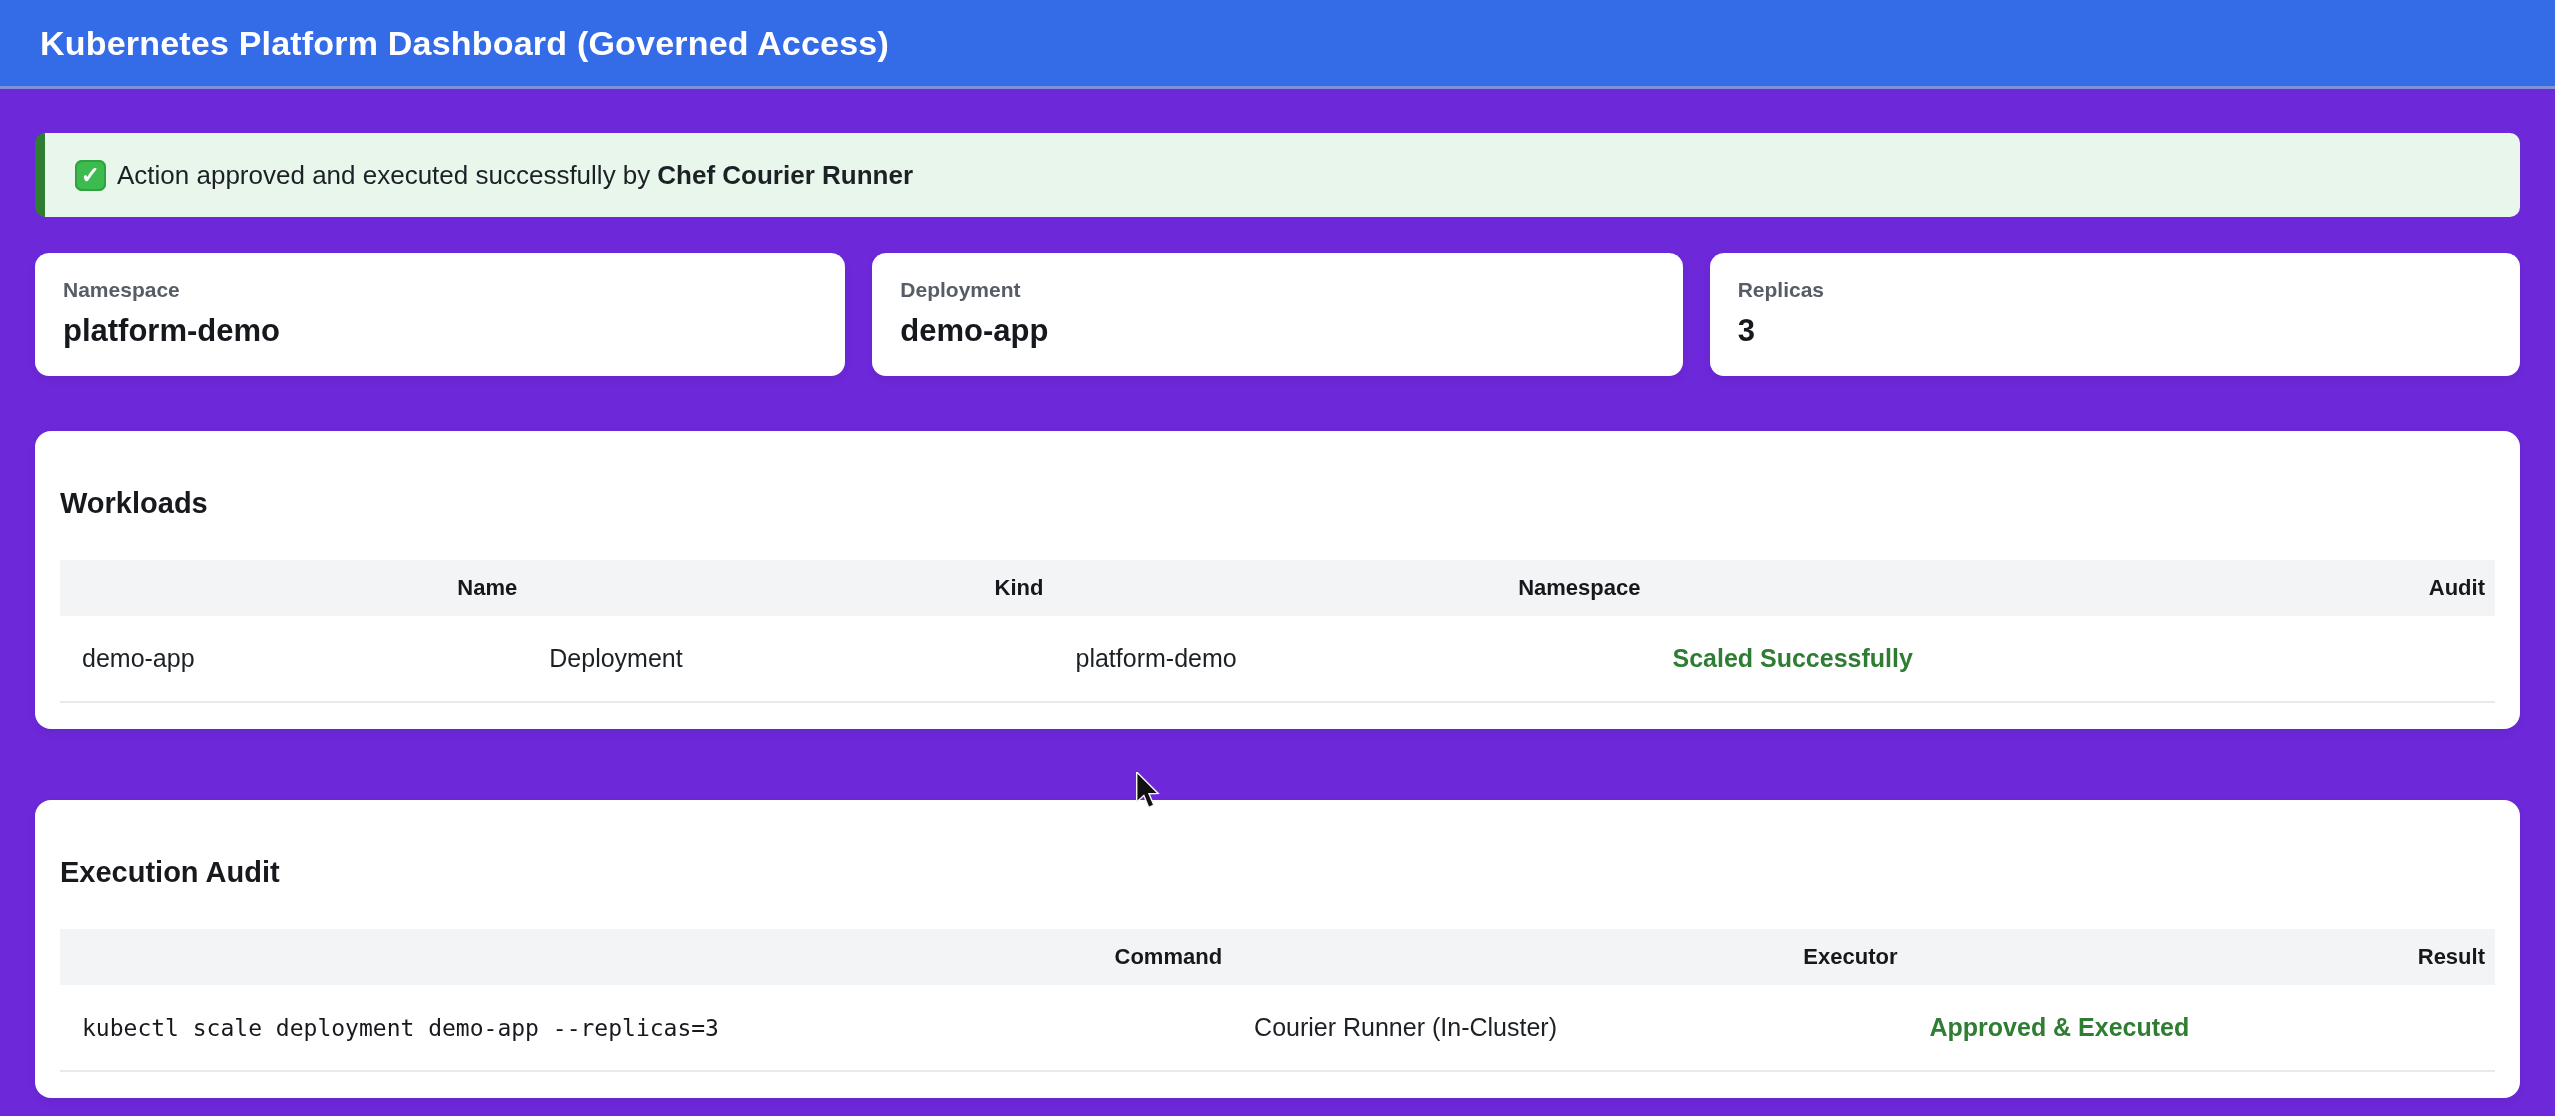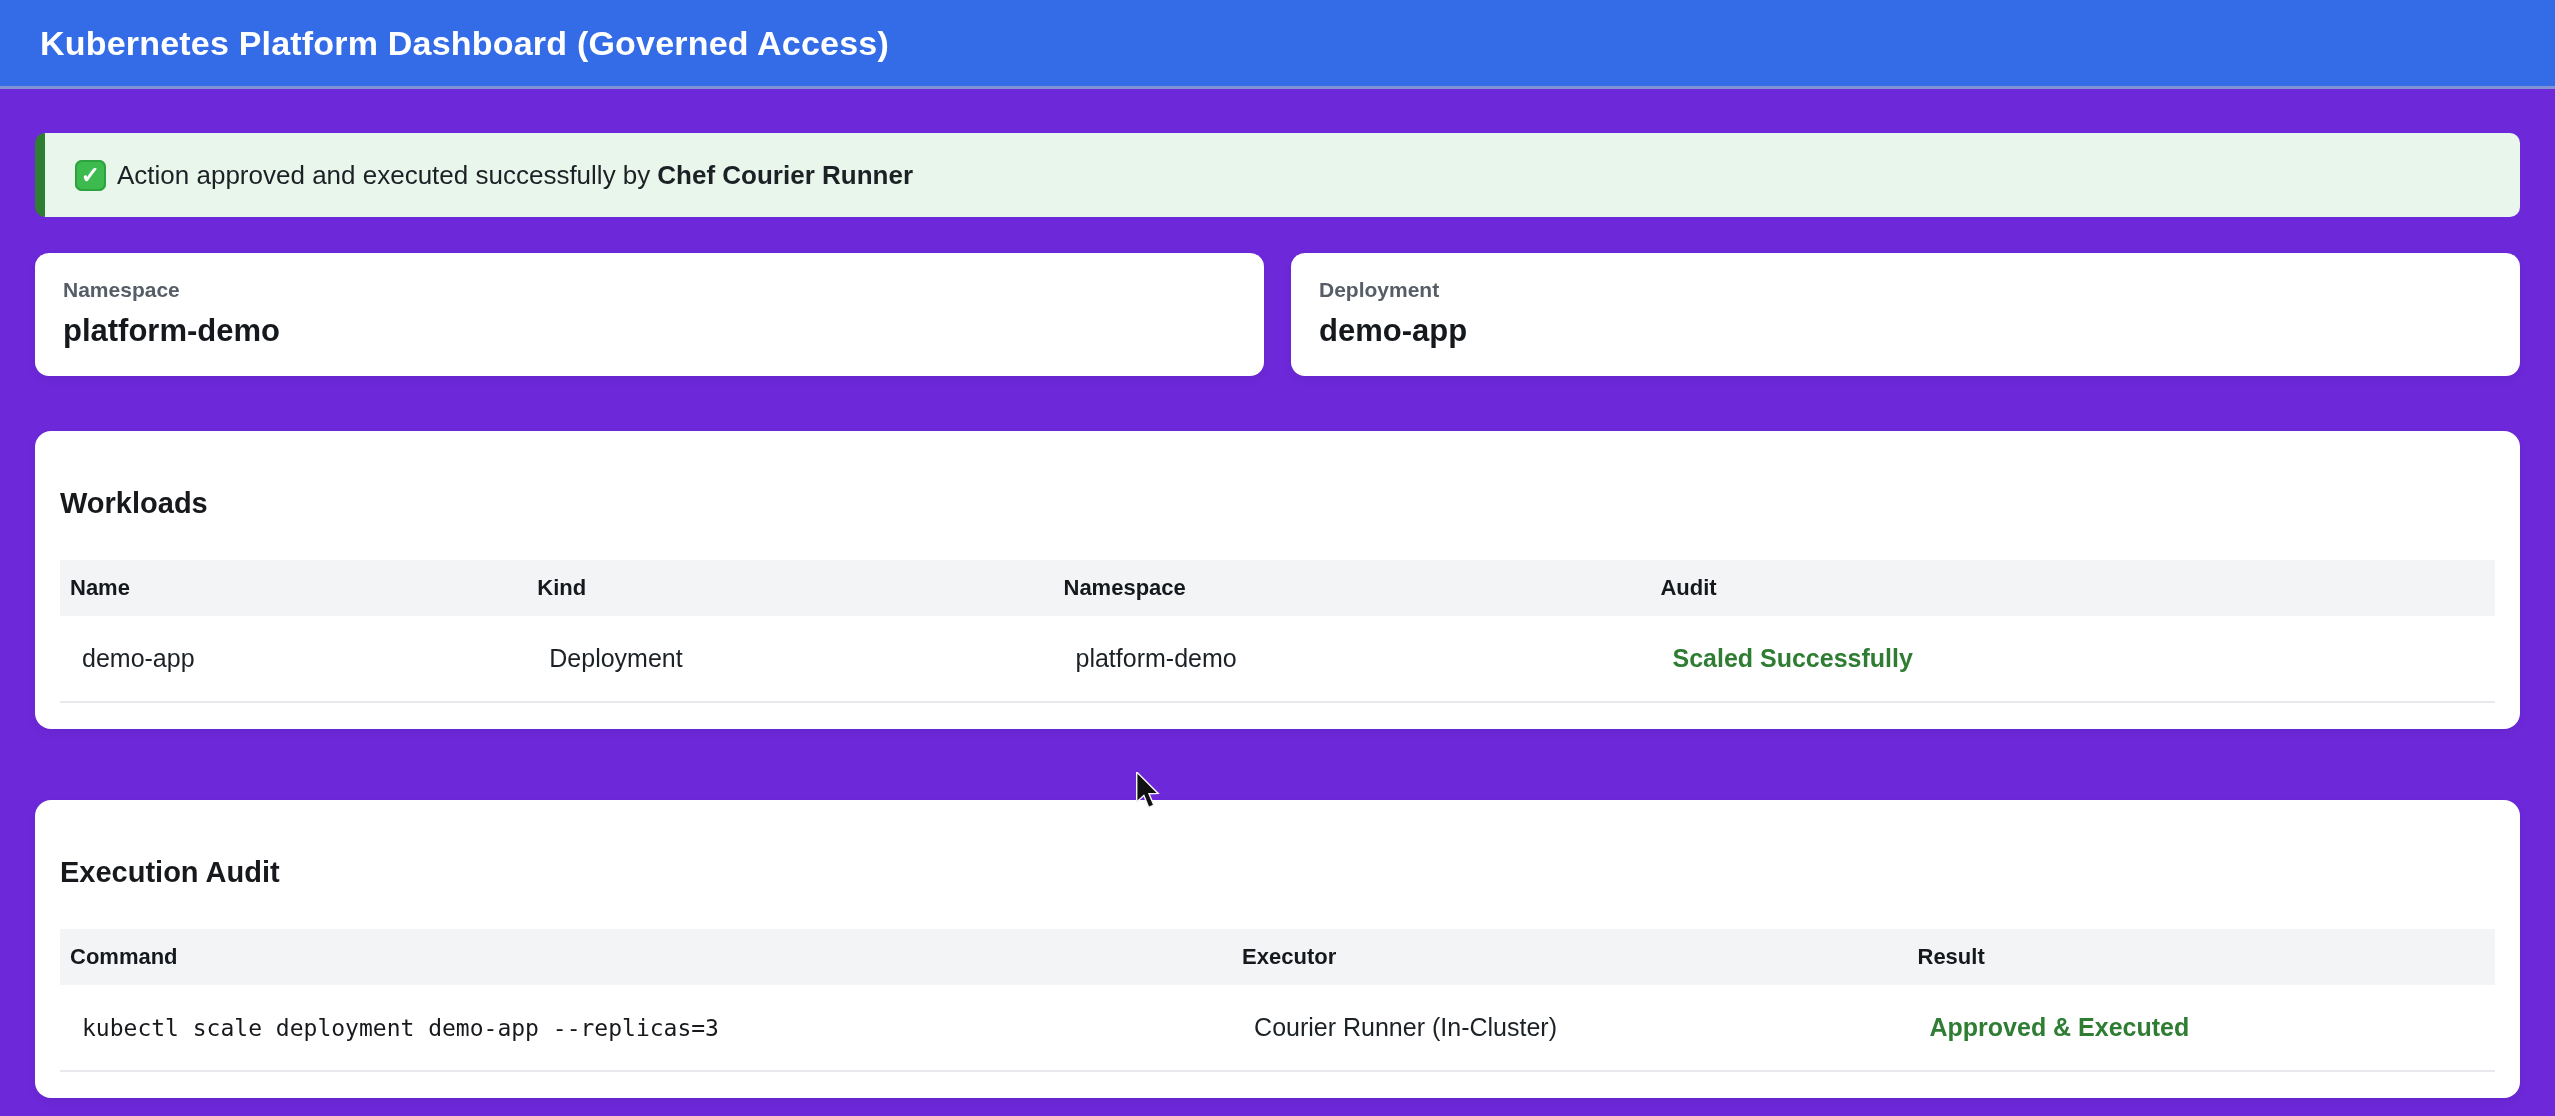--- a/index.html
+++ b/index.html
@@ -43,21 +43,21 @@
   .panel{
     background:#ffffff;border-radius:16px;
     box-shadow:0 4px 10px rgba(15,23,42,.06);
     padding:56px 25px 26px;box-sizing:border-box;
   }
   .panel-workloads{margin-top:55px;}
   .panel-audit{margin-top:71px;}
   .panel h2{margin:0 0 40px 0;font-size:29px;font-weight:700;color:#17191d;}
   table{width:100%;border-collapse:collapse;table-layout:fixed;}
   thead tr{background:#f3f4f6;}
-  th{font-size:22px;font-weight:700;color:#15181c;text-align:left;padding:15px 10px;}
+  th{font-size:22px;font-weight:700;color:#15181c;text-align:right;padding:15px 10px;}
   td{font-size:25px;color:#1c2126;text-align:left;padding:28px 22px;border-bottom:2px solid #e7e9ec;}
   .tbl-workloads th:nth-child(1){width:19%;}
   .tbl-workloads th:nth-child(2){width:21.5%;}
   .tbl-workloads th:nth-child(3){width:24.5%;}
   .tbl-workloads th:nth-child(4){width:35%;}
   .tbl-audit th:nth-child(1){width:48.5%;}
   .tbl-audit th:nth-child(2){width:27.6%;}
   .tbl-audit th:nth-child(3){width:23.9%;}
   .status-green{color:#2e7d32;font-weight:700;}
   .mono{font-family:"DejaVu Sans Mono",monospace;font-size:23px;color:#17191d;}
@@ -82,20 +82,24 @@
     </div>
 
     <div class="stats">
       <div class="stat-card">
         <div class="stat-label">Namespace</div>
         <div class="stat-value">platform-demo</div>
       </div>
       <div class="stat-card">
         <div class="stat-label">Deployment</div>
         <div class="stat-value">demo-app</div>
+      </div>
+      <div class="stat-card">
+        <div class="stat-label">Replicas</div>
+        <div class="stat-value">3</div>
       </div>
     </div>
 
     <section class="panel panel-workloads">
       <h2>Workloads</h2>
       <table class="tbl-workloads">
         <thead>
           <tr>
             <th>Name</th>
             <th>Kind</th>

